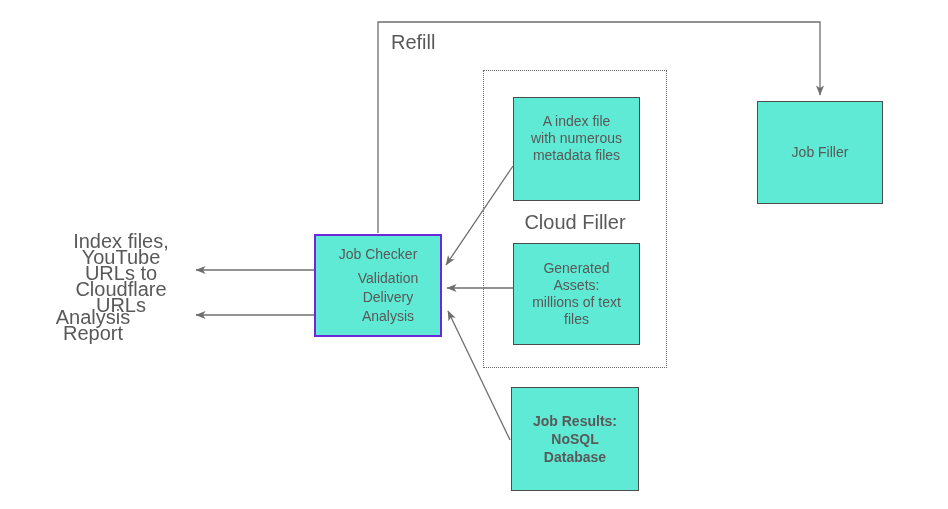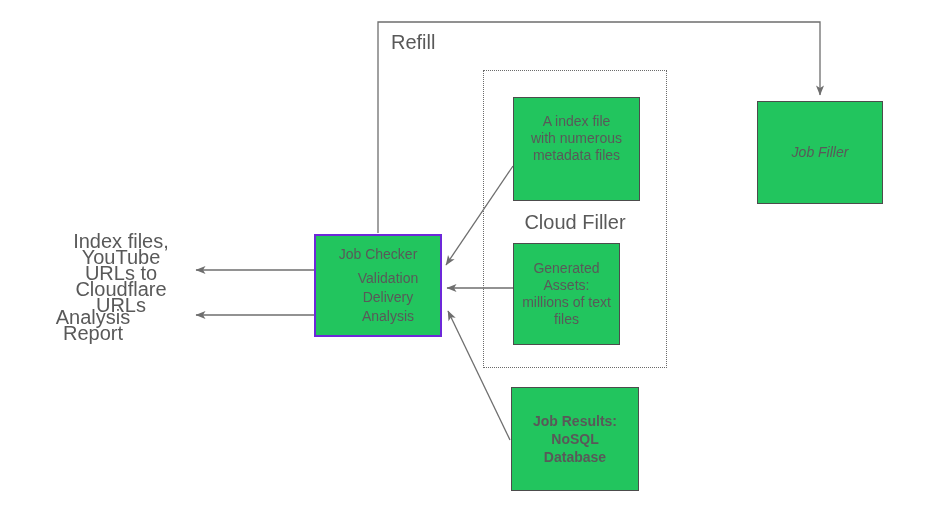--- a/index.html
+++ b/index.html
@@ -2,21 +2,21 @@
 <html><head>
 <meta charset="utf-8">
 <style>
   html,body{margin:0;padding:0;background:#fff;}
   .canvas{
     position:relative;width:948px;height:509px;background:#ffffff;overflow:hidden;
     font-family:"Liberation Sans", sans-serif;color:#595959;
   }
   .wires{position:absolute;left:0;top:0;z-index:1;}
   .node{
-    position:absolute;box-sizing:border-box;background:#22c55e;
+    position:absolute;box-sizing:border-box;background:#5eead4;
     border:1.5px solid #4c4c4c;z-index:2;
     display:flex;flex-direction:column;align-items:center;justify-content:center;
     font-size:14px;line-height:17px;text-align:center;color:#595959;
   }
   .node.thick{border:2px solid #6d28d9;}
   .node.top-text{justify-content:flex-start;padding-top:15px;}
   .group-box{
     position:absolute;box-sizing:border-box;z-index:0;background:#ffffff;
     border:1.5px dotted #6b6b6b;
   }
@@ -46,33 +46,33 @@
     <line x1="510" y1="440" x2="448" y2="311" stroke="#6e6e6e" stroke-width="1.3" marker-end="url(#arrow)"></line>
     <line x1="314" y1="270" x2="196" y2="270" stroke="#6e6e6e" stroke-width="1.3" marker-end="url(#arrow)"></line>
     <line x1="314" y1="315" x2="196" y2="315" stroke="#6e6e6e" stroke-width="1.3" marker-end="url(#arrow)"></line>
   </svg>
 
   <div class="lbl left-align" style="left:391px;top:34px;">Refill</div>
 
   <div class="group-box" style="left:483px;top:70px;width:184px;height:298px;"></div>
   <div class="lbl" style="left:483px;top:214px;width:184px;">Cloud Filler</div>
 
-  <div class="node" style="left:757px;top:101px;width:126px;height:103px;font-style:italic;">
+  <div class="node" style="left:757px;top:101px;width:126px;height:103px;">
     <div>Job Filler</div>
   </div>
 
   <div class="node top-text" style="left:513px;top:97px;width:127px;height:104px;">
     <div>
       <div>A index file</div>
       <div>with numerous</div>
       <div>metadata files</div>
     </div>
   </div>
 
-  <div class="node" style="left:513px;top:243px;width:107px;height:102px;">
+  <div class="node" style="left:513px;top:243px;width:127px;height:102px;">
     <div>
       <div>Generated</div>
       <div>Assets:</div>
       <div>millions of text</div>
       <div>files</div>
     </div>
   </div>
 
   <div class="node thick" style="left:314px;top:234px;width:128px;height:103px;">
     <div class="jc-title">Job Checker</div>

